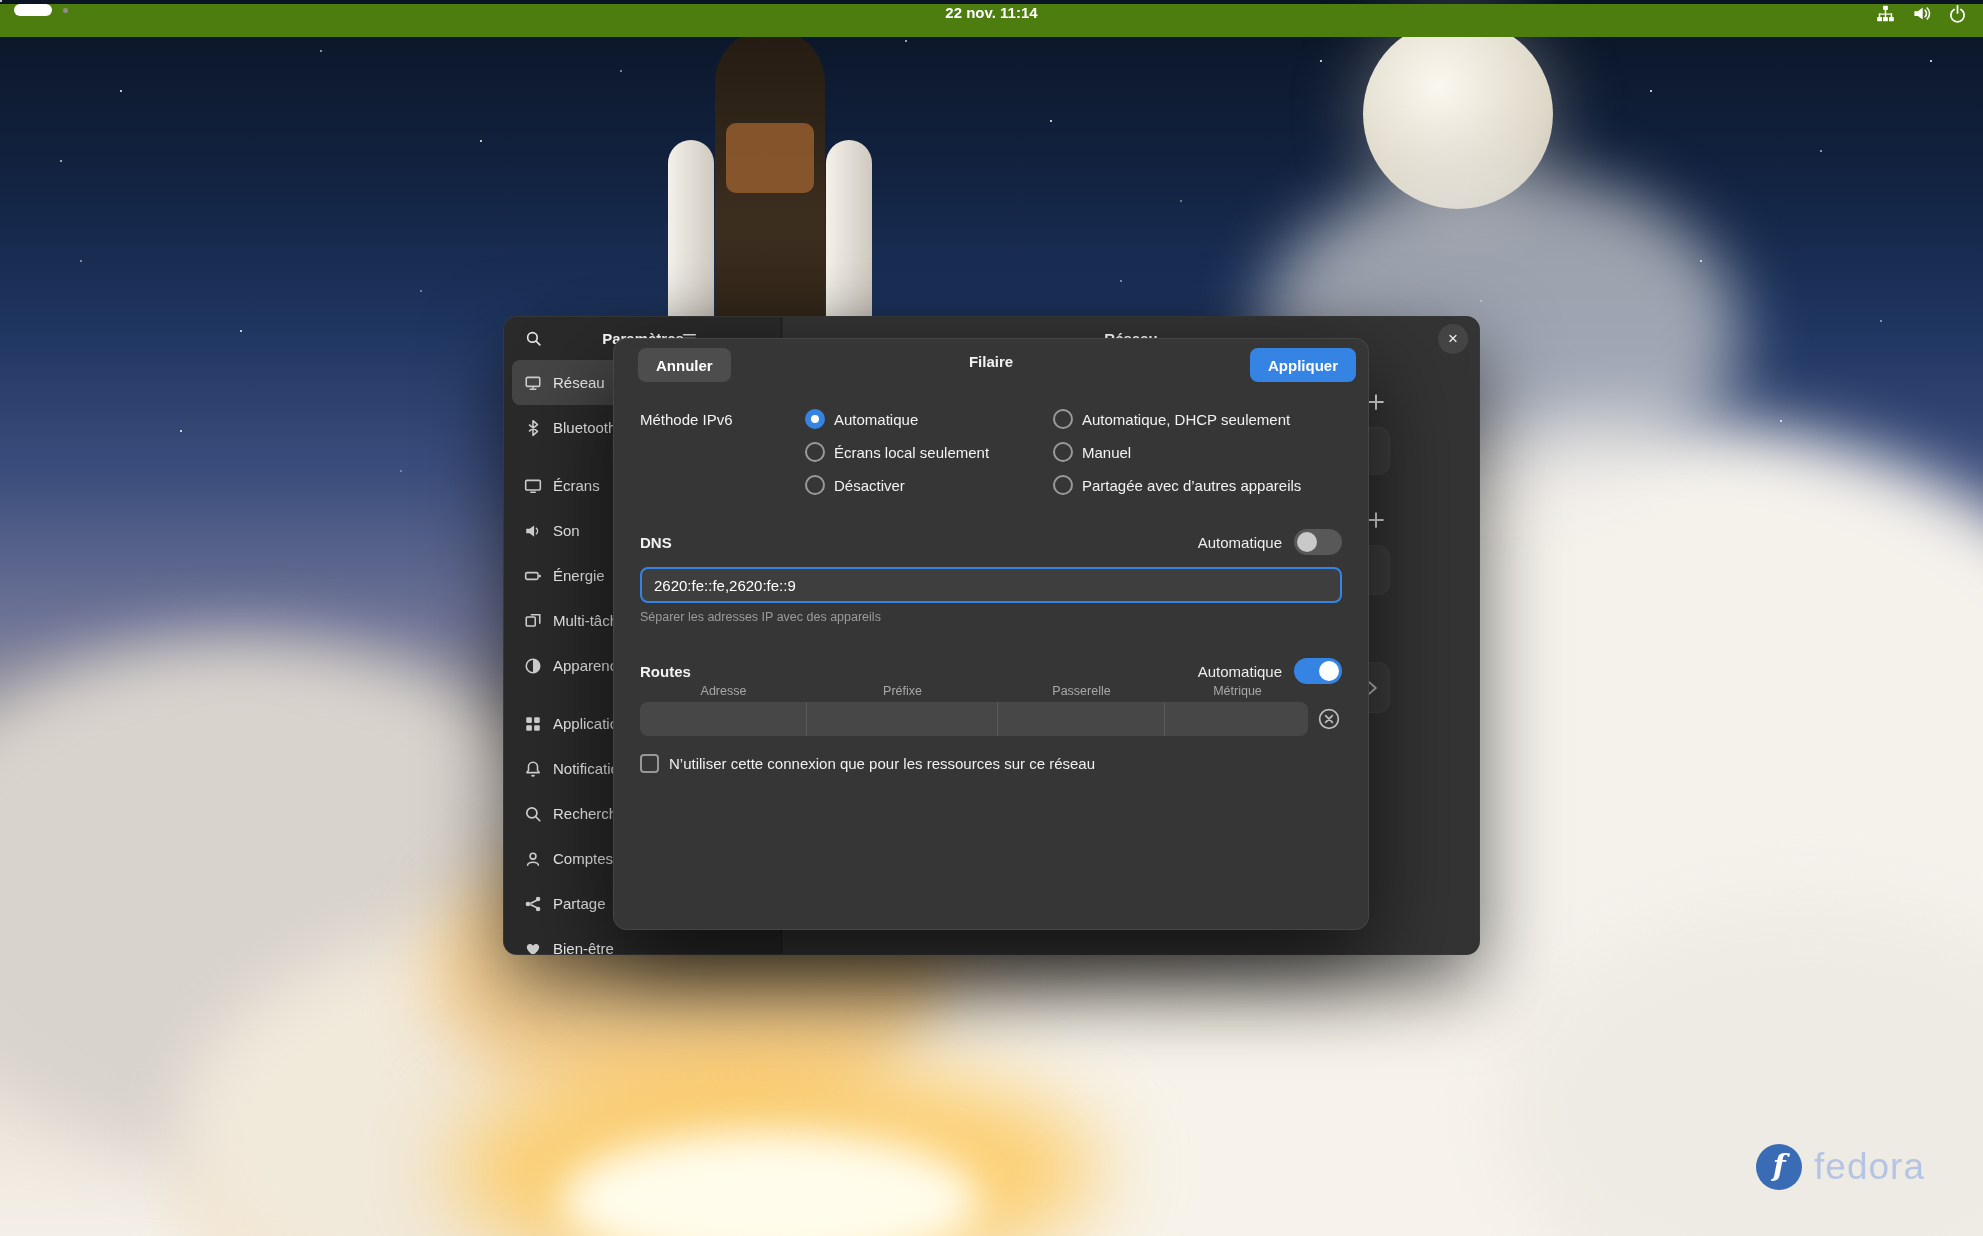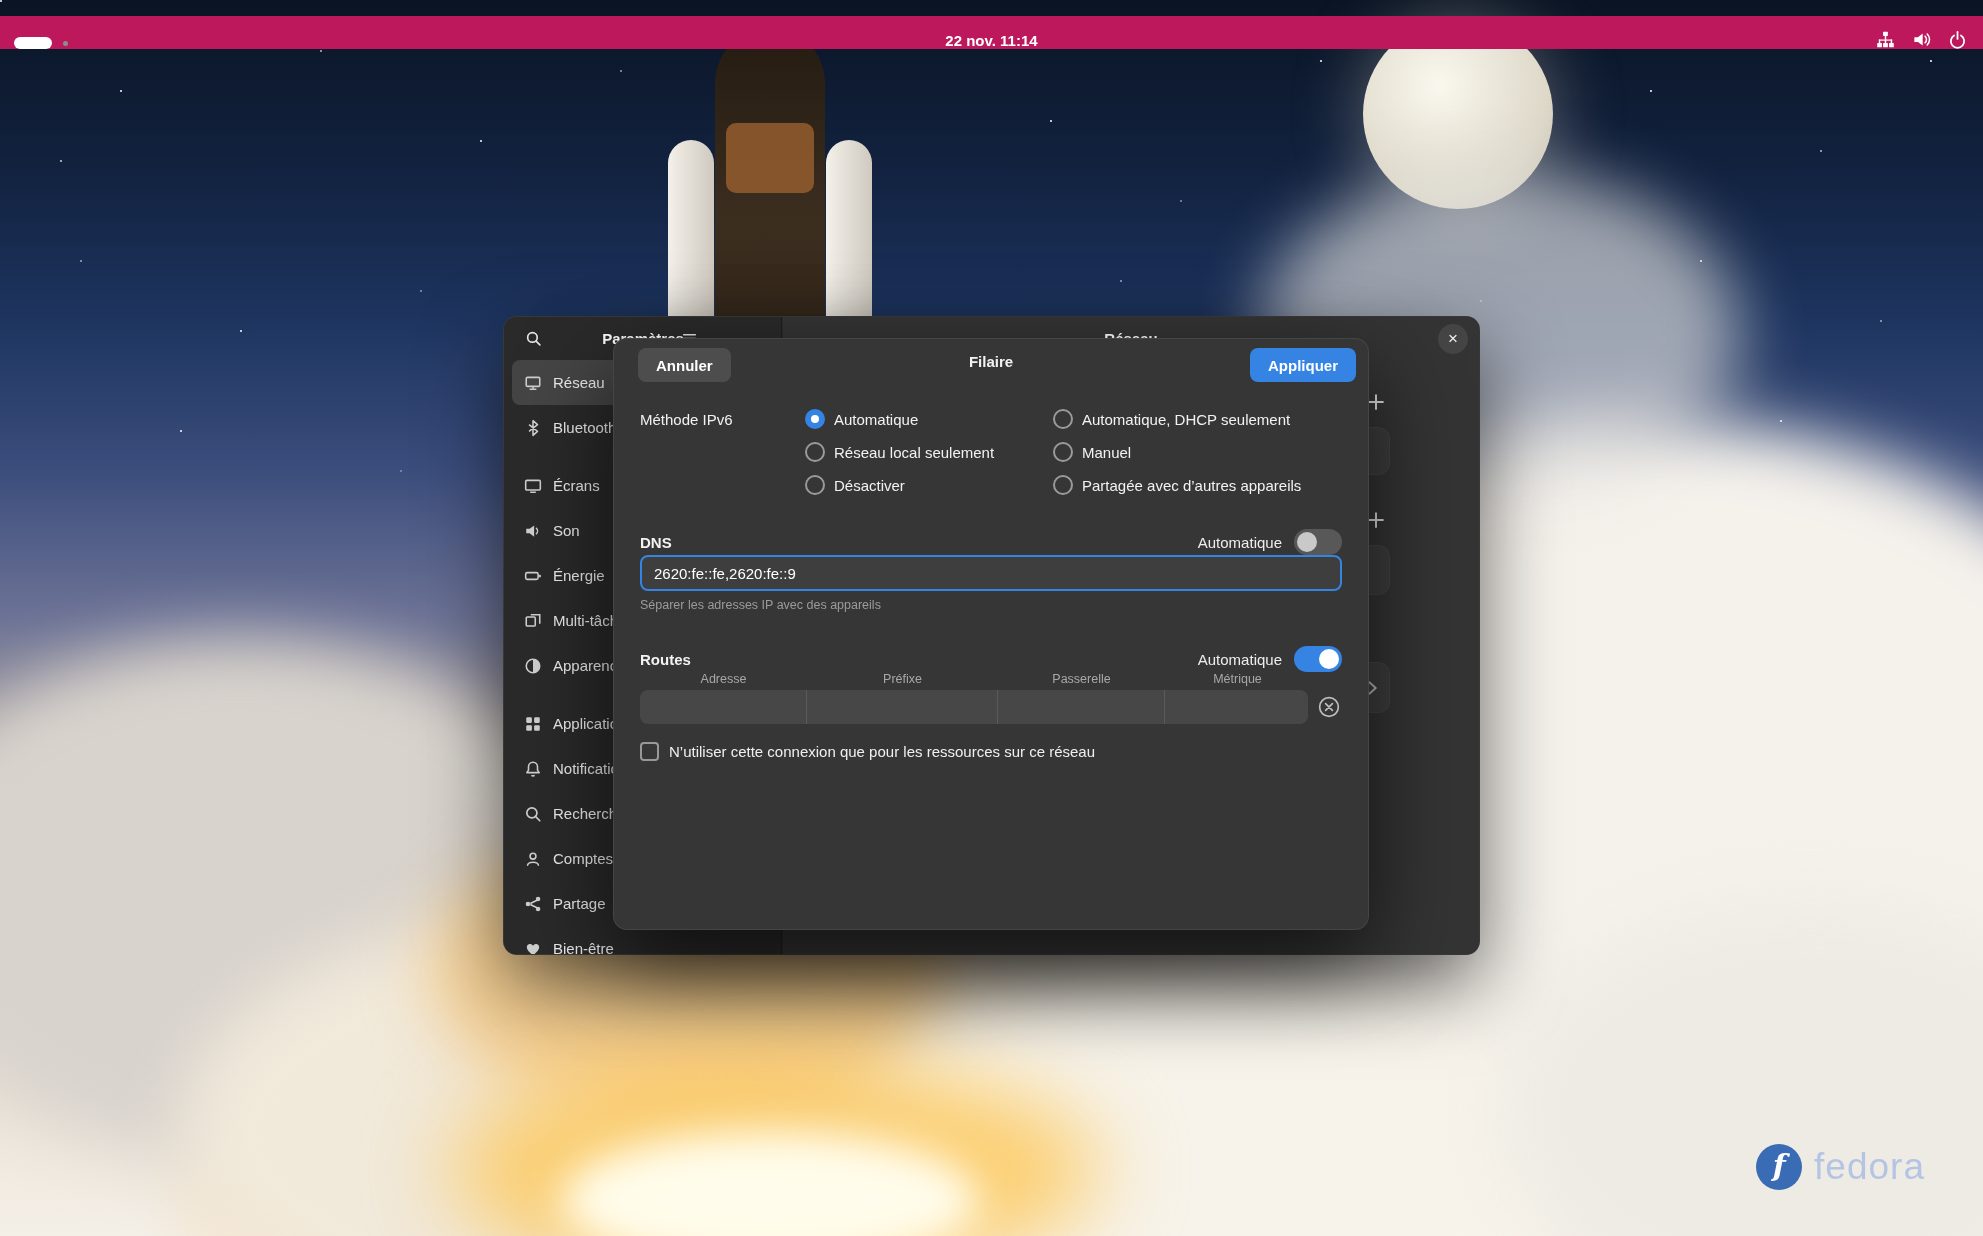--- a/index.html
+++ b/index.html
@@ -39,21 +39,21 @@
   .c6{left:880px;top:950px;width:720px;height:420px;background:#f7f3ea}
   .c7{left:1500px;top:900px;width:620px;height:420px;background:#eeebe4}
   .fire-glow{left:450px;top:1060px;width:650px;height:220px;background:rgba(253,200,90,.85);filter:blur(42px)}
   .fire-core{left:560px;top:1130px;width:420px;height:140px;background:rgba(255,252,235,1);filter:blur(20px)}
   .fedora{position:absolute;right:58px;bottom:46px;display:flex;align-items:center;gap:12px;z-index:4}
   .fedora-mark{width:46px;height:46px;border-radius:50%;background:#3a6cb5;color:#fff;display:flex;align-items:center;
     justify-content:center;font-family:"DejaVu Serif",serif;font-style:italic;font-weight:700;font-size:30px;padding-bottom:4px}
   .fedora-text{font-size:37px;color:#b6c4e3;letter-spacing:1px}
 
   
-  .topbar{position:absolute;top:16px;left:0;right:0;height:33px;background:#be185d;z-index:100;display:flex;align-items:flex-end;color:#fff}
+  .topbar{position:absolute;top:4px;left:0;right:0;height:33px;background:#4d7c0f;z-index:100;display:flex;align-items:flex-start;color:#fff}
   .tb-left{display:flex;align-items:center;gap:11px;padding-left:14px}
   .tb-pill{width:38px;height:12px;border-radius:7px;background:#fff}
   .tb-dot{width:5px;height:5px;border-radius:50%;background:#8d8d8d}
   .tb-clock{position:absolute;left:50%;transform:translateX(-50%);font-size:15px;font-weight:700}
   .tb-right{margin-left:auto;display:flex;align-items:center;gap:17px;padding-right:16px}
   .tb-ic{width:19px;height:19px;display:flex;color:#fff}
 
   
   .window{position:absolute;left:503px;top:316px;width:977px;height:639px;background:#2c2c2c;border-radius:14px;z-index:10;
     box-shadow:0 30px 80px rgba(0,0,0,.6);overflow:hidden;border:1px solid rgba(255,255,255,.06);color:#eee}
@@ -97,21 +97,21 @@
   .radio{width:20px;height:20px;border-radius:50%;border:2px solid #9a9a9a;flex:none;position:relative}
   .radio.checked{border-color:#3584e4;background:#3584e4}
   .radio.checked::after{content:"";position:absolute;left:4px;top:4px;width:8px;height:8px;background:#fff;border-radius:50%}
   .sect{display:flex;align-items:center;justify-content:space-between;margin-top:34px}
   .sect-label{font-weight:700;font-size:15px}
   .auto-wrap{display:flex;align-items:center;gap:12px;font-size:15px;color:#ededed}
   .switch{position:relative;width:48px;height:26px;border-radius:13px;background:#585858}
   .switch .knob{position:absolute;top:3px;left:3px;width:20px;height:20px;border-radius:50%;background:#c9c9c9}
   .switch.on{background:#3584e4}
   .switch.on .knob{left:auto;right:3px;background:#fff}
-  .text-entry{width:100%;height:36px;border-radius:8px;border:2px solid #3584e4;background:#3e3e3e;
+  .text-entry{margin-top:12px;width:100%;height:36px;border-radius:8px;border:2px solid #3584e4;background:#3e3e3e;
     color:#fff;font-size:15px;padding:0 12px;outline:none;font-family:inherit}
   .helper{margin-top:7px;font-size:12.5px;color:#9b9b9b}
   .route-cols{display:flex;}
   .route-col{font-size:12.5px;color:#a8a8a8;text-align:center}
   .rc1{width:167px}.rc2{width:191px}.rc3{width:167px}.rc4{width:145px}
   .route-row{display:flex;align-items:center;margin-top:4px}
   .route-fields{display:flex;height:34px;border-radius:8px;overflow:hidden;background:#474747}
   .route-fields input{background:transparent;border:none;border-right:1px solid #5a5a5a;color:#ddd;font-size:14px;
     padding:0 10px;outline:none;font-family:inherit}
   .route-fields input:last-child{border-right:none}
@@ -359,21 +359,21 @@
         <div class="radio-item">
           <span class="radio checked"></span>
           <span>Automatique</span>
         </div>
         <div class="radio-item">
           <span class="radio"></span>
           <span>Automatique, DHCP seulement</span>
         </div>
         <div class="radio-item">
           <span class="radio"></span>
-          <span>Réseau local seulement</span>
+          <span>Écrans local seulement</span>
         </div>
         <div class="radio-item">
           <span class="radio"></span>
           <span>Manuel</span>
         </div>
         <div class="radio-item">
           <span class="radio"></span>
           <span>Désactiver</span>
         </div>
         <div class="radio-item">

